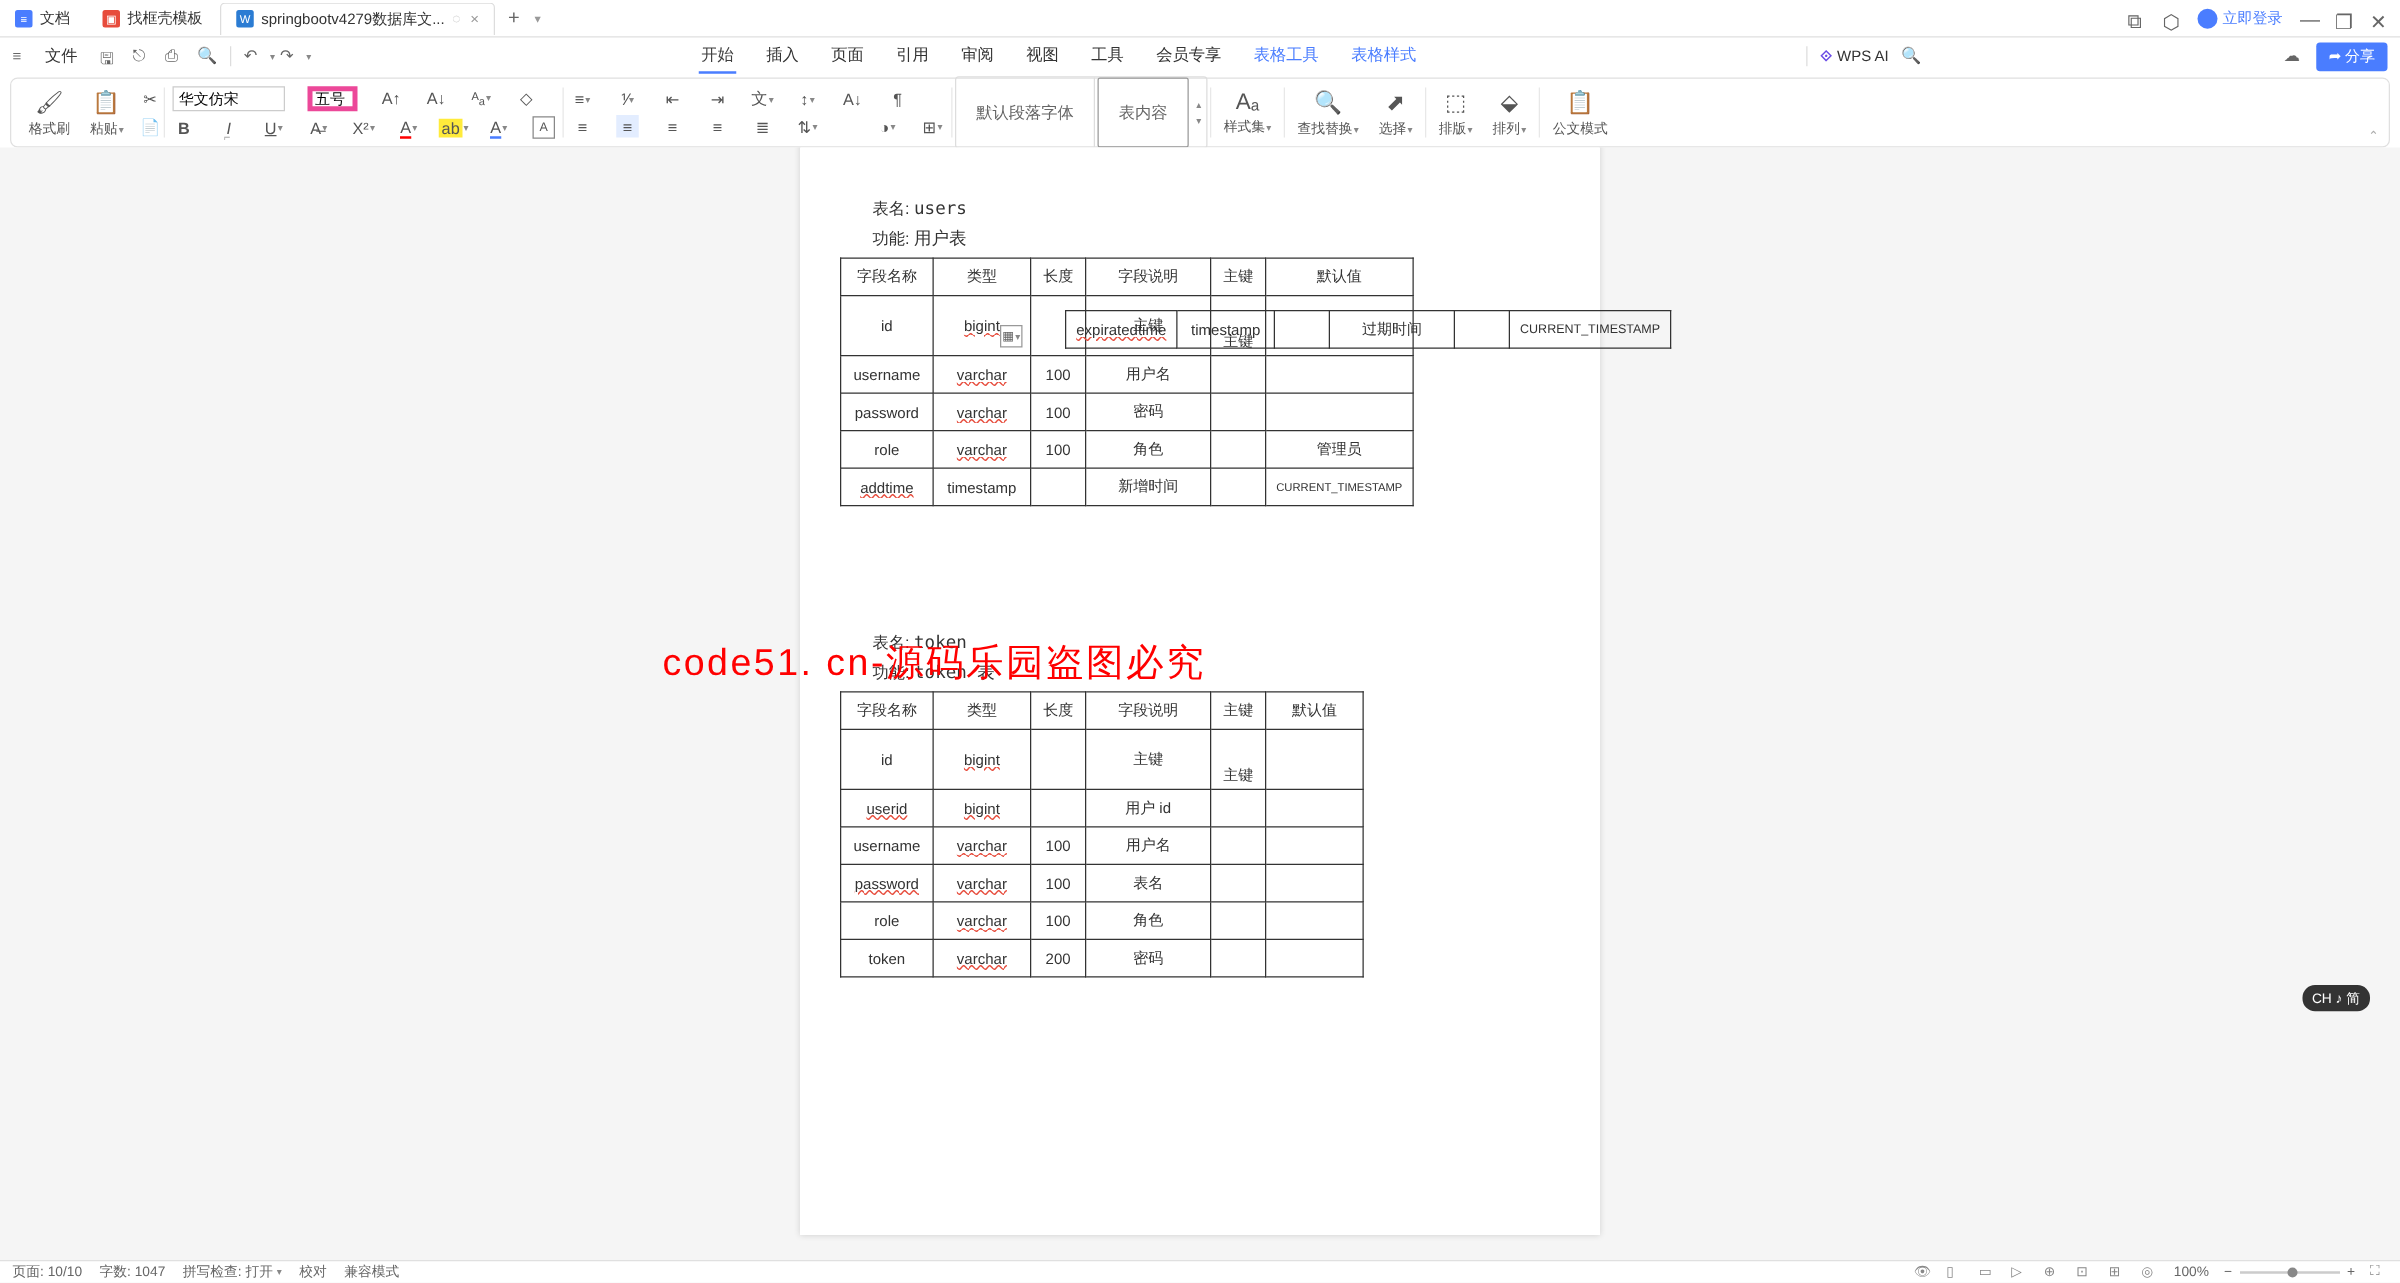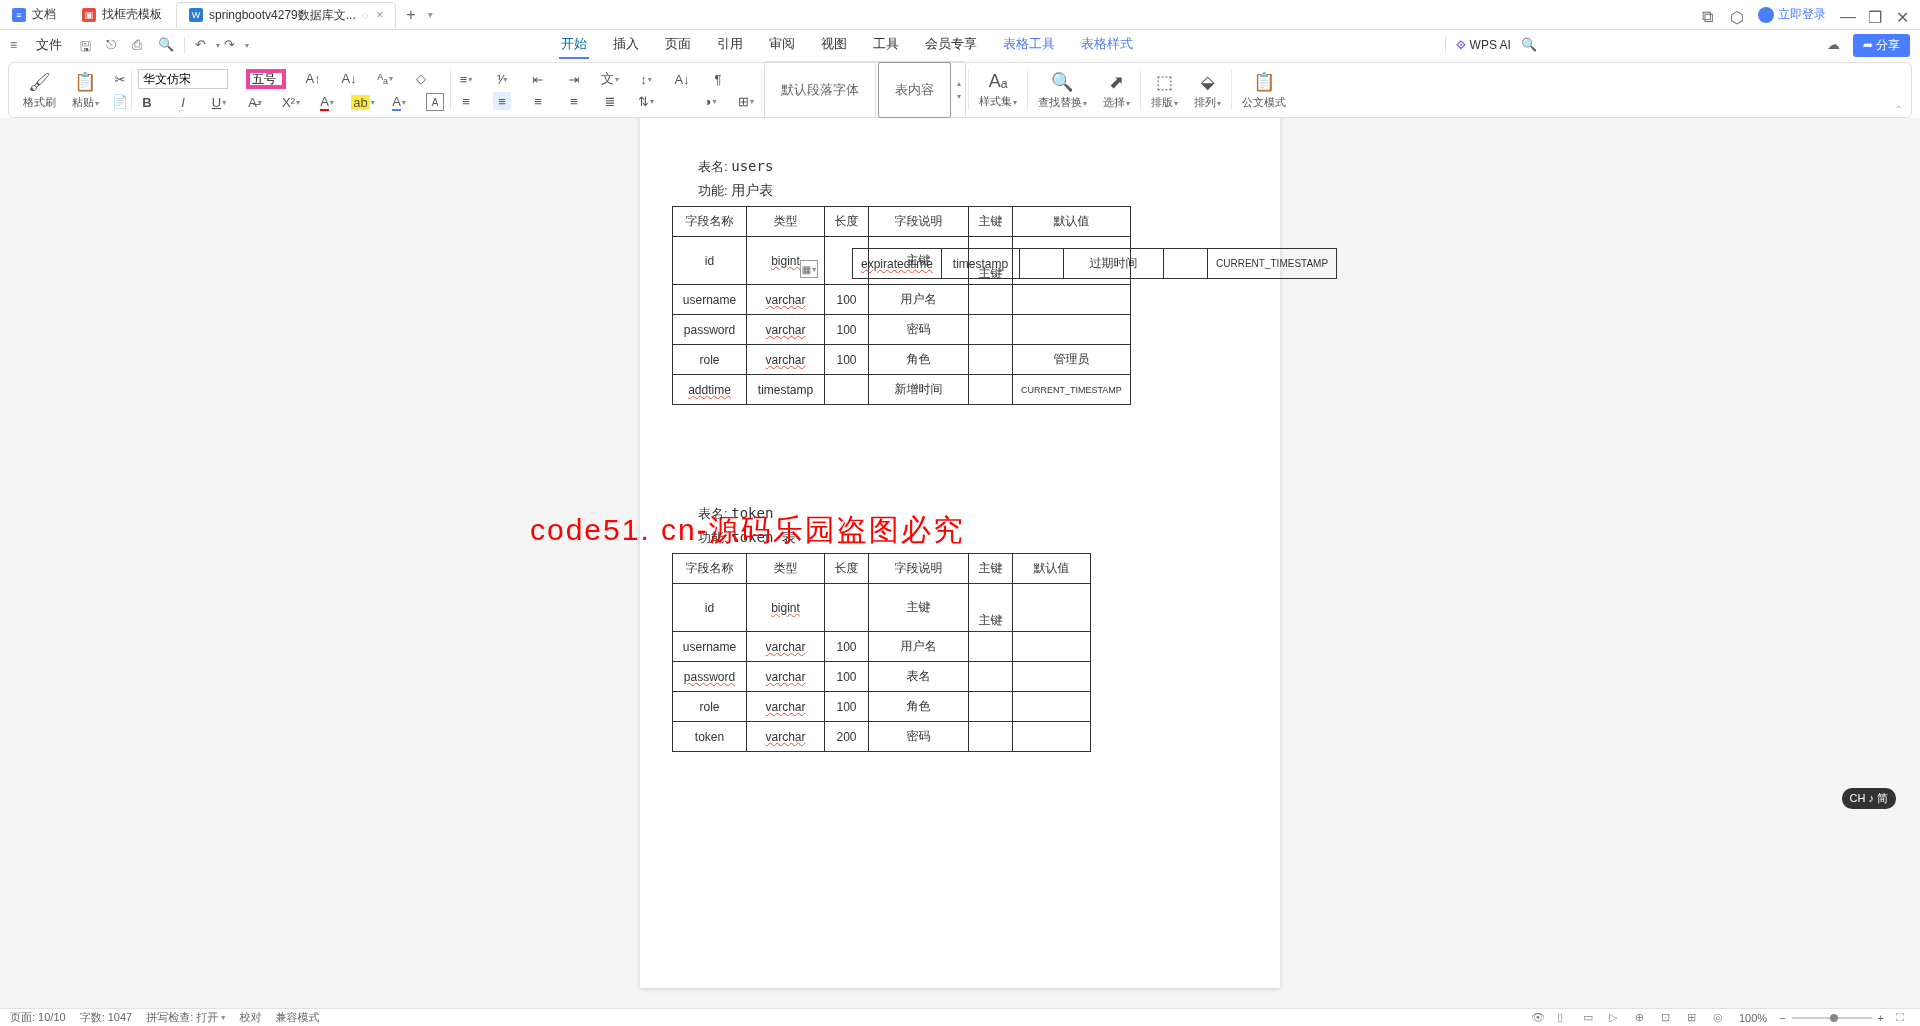--- a/index.html
+++ b/index.html
@@ -26,21 +26,21 @@
 .menubar { height: 30px; display: flex; align-items: center; padding: 0 10px; }
 .menu-left { display: flex; align-items: center; gap: 4px; }
 .hamburger { width: 14px; color: #666; font-size: 12px; }
 .file-menu { font-size: 13px; color: #333; padding: 0 8px; }
 .quick-icons { display: flex; gap: 10px; margin-left: 6px; align-items: center; }
 .qi { width: 16px; height: 16px; color: #666; cursor: pointer; font-size: 13px; }
 .qi-divider { width: 1px; height: 16px; background: #ddd; }
 .undo-group { display: flex; align-items: center; gap: 4px; }
 .menu-center { margin-left: auto; margin-right: auto; display: flex; gap: 22px; }
 .menu-item { font-size: 13px; color: #333; cursor: pointer; padding: 4px 2px; }
-.menu-item.active { color: #0369a1; border-bottom: 2px solid #4a7dff; }
+.menu-item.active { color: #404040; border-bottom: 2px solid #4a7dff; }
 .menu-item.blue { color: #4a7dff; }
 .menu-right { display: flex; align-items: center; gap: 10px; }
 .wps-ai { display: flex; align-items: center; gap: 4px; font-size: 12px; color: #333; }
 .ai-icon { color: #6b4ce6; font-weight: bold; }
 .share-btn { background: #4a7dff; color: #fff; font-size: 12px; padding: 3px 10px; border-radius: 3px; display: flex; align-items: center; gap: 3px; }
 
 
 .ribbon { height: 56px; background: #fff; border: 1px solid #e0e0e0; border-radius: 6px; margin: 2px 8px; display: flex; align-items: center; padding: 0 6px; position: relative; }
 .ribbon-group { display: flex; flex-direction: column; align-items: center; justify-content: center; padding: 0 8px; height: 100%; }
 .ribbon-divider { width: 1px; height: 40px; background: #e8e8e8; margin: 0 2px; }
@@ -369,20 +369,28 @@
               <th class="col-desc">字段说明</th>
               <th class="col-pk">主键</th>
               <th class="col-def">默认值</th>
             </tr>
         <tr class="id-row">
               <td>id</td>
               <td><span class="underline-red">bigint</span></td>
               <td></td>
               <td>主键</td>
               <td style="height:48px;">主键</td>
+              <td></td>
+            </tr>
+        <tr>
+              <td><span class="underline-red">userid</span></td>
+              <td><span class="underline-red">bigint</span></td>
+              <td></td>
+              <td>用户 id</td>
+              <td></td>
               <td></td>
             </tr>
         <tr>
               <td>username</td>
               <td><span class="underline-red">varchar</span></td>
               <td>100</td>
               <td>用户名</td>
               <td></td>
               <td></td>
             </tr>

